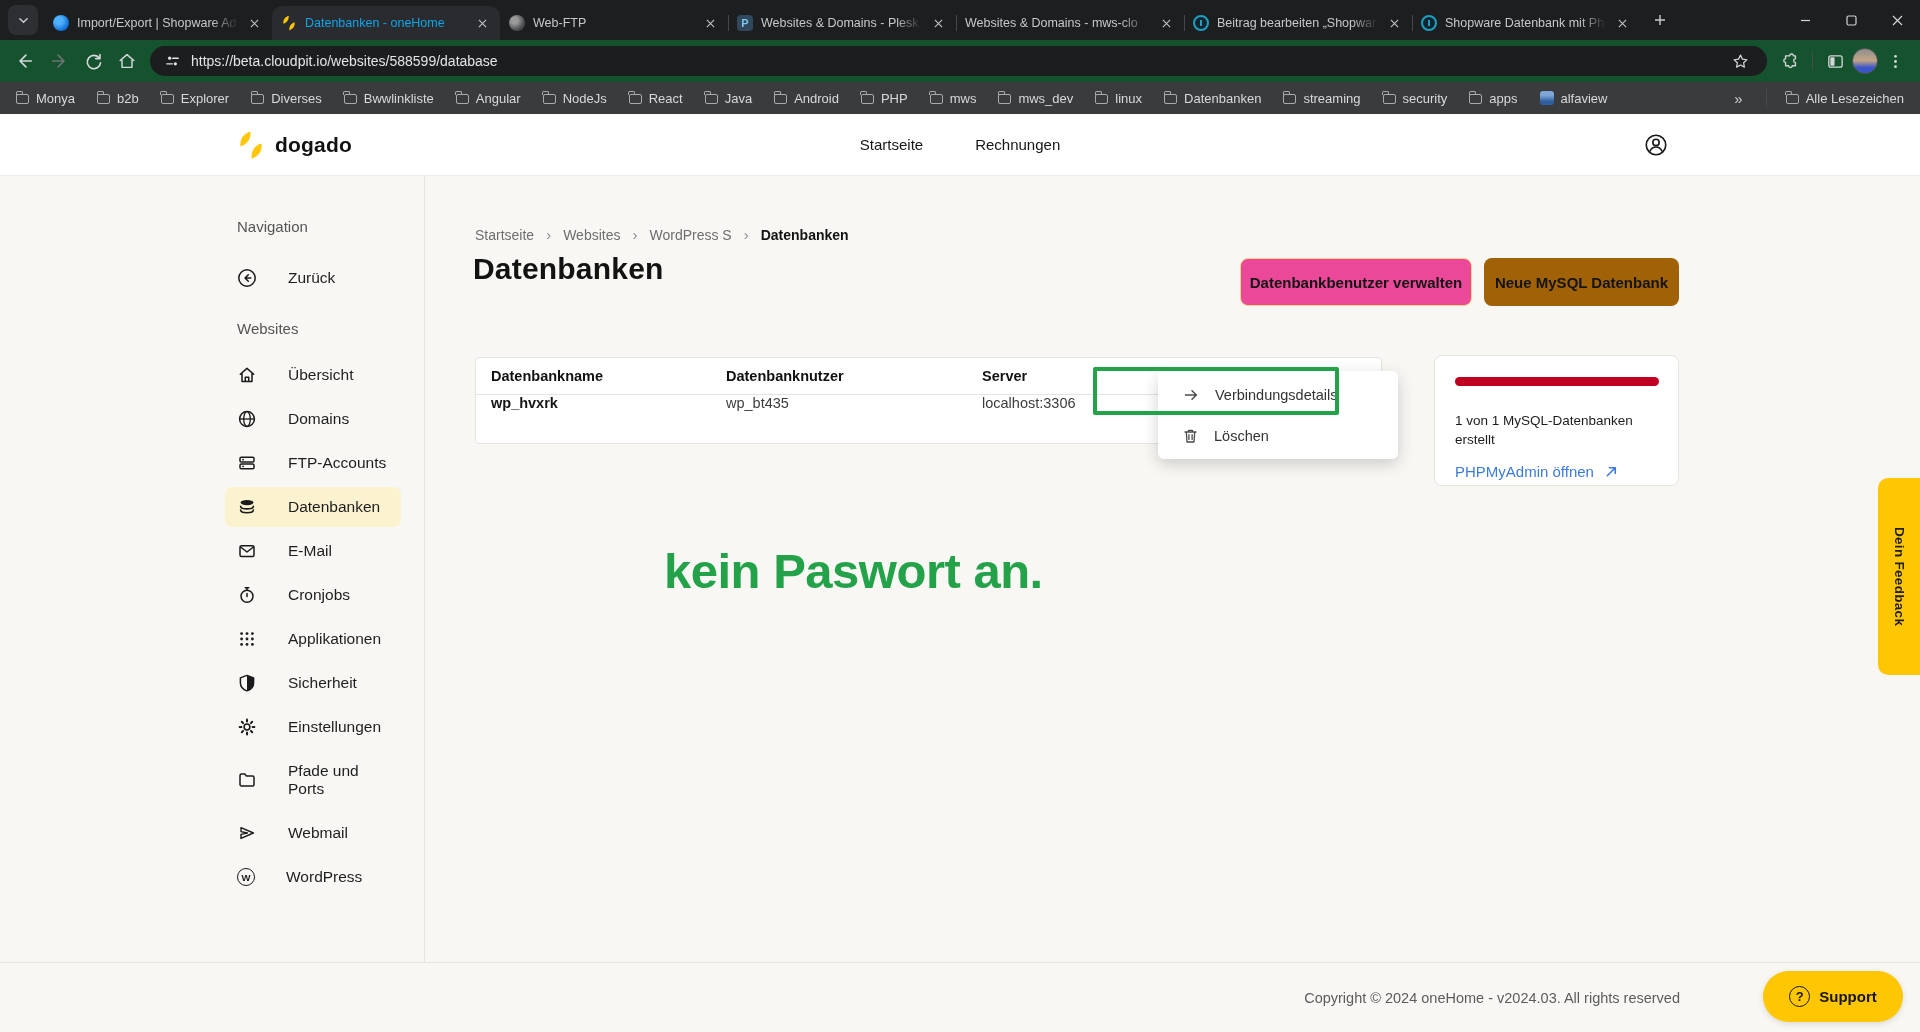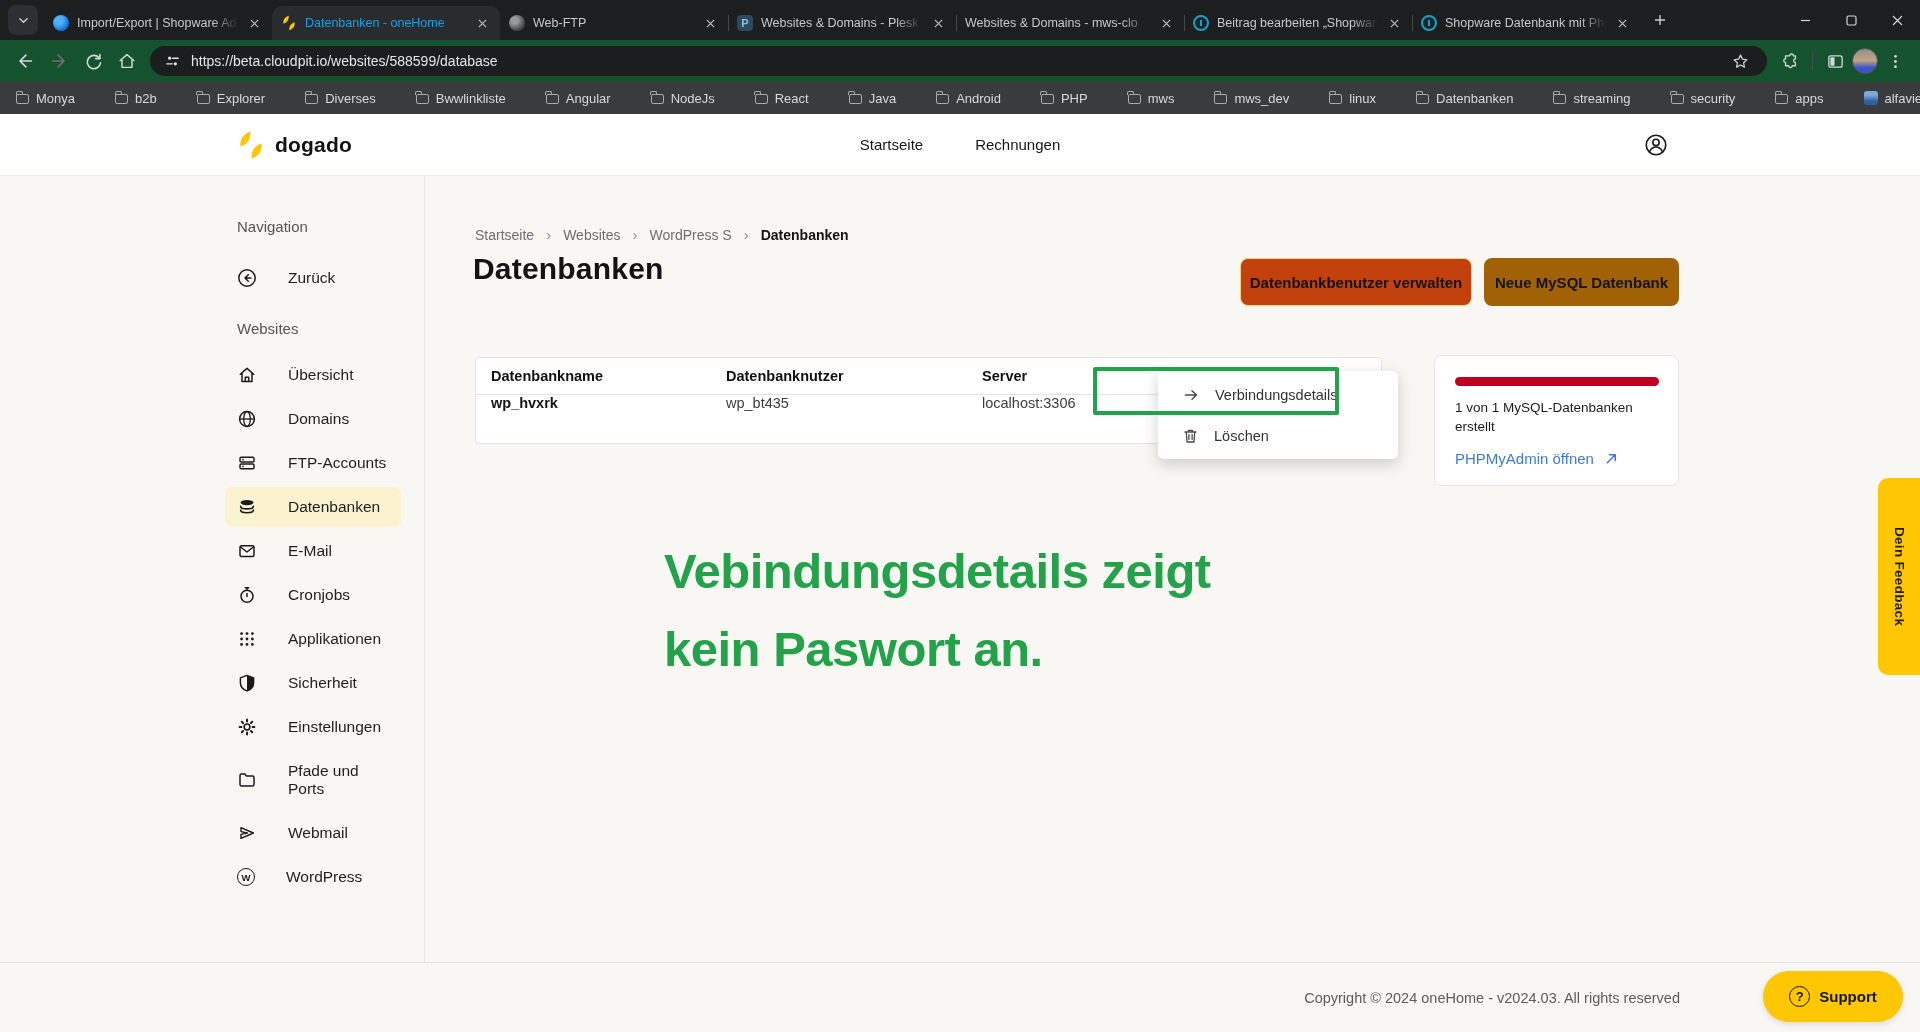--- a/index.html
+++ b/index.html
@@ -25,21 +25,21 @@
 .win-btn{width:46px;height:40px;display:grid;place-items:center;color:#D2D4D6}
 
 .toolbar{position:absolute;top:40px;left:0;width:1920px;height:42px;background:#14532d;display:flex;align-items:center;padding:0 8px}
 .tb-icon{width:34px;height:34px;border-radius:50%;display:grid;place-items:center;color:#D5D7DA;flex:none}
 .tb-icon.disabled{color:#6F7175}
 .omnibox{flex:1;height:30px;margin:0 6px;background:#1C1D1F;border-radius:15px;display:flex;align-items:center;gap:10px;padding:0 14px;color:#E3E5E8;font-size:14px}
 .omni-url{flex:1;white-space:nowrap;overflow:hidden}
 .tb-divider{width:1px;height:18px;background:#4A4B4E;margin:0 5px;flex:none}
 .avatar{width:26px;height:26px;border-radius:50%;flex:none;background:linear-gradient(180deg,#8E8E8E 0%,#C2A585 48%,#3A55C8 78%);border:1px solid #555}
 
-.bmbar{position:absolute;top:82px;left:0;width:1920px;height:32px;background:#3A3B3D;display:flex;align-items:center;gap:40px;padding:0 16px;color:#D8D9DA;font-size:13px}
+.bmbar{position:absolute;top:82px;left:0;width:1920px;height:32px;background:#3A3B3D;display:flex;align-items:center;gap:22px;padding:0 16px;color:#D8D9DA;font-size:13px}
 .bm{display:flex;align-items:center;gap:7px;flex:none}
 .fold{width:13px;height:10px;border:1.5px solid #A9ABAD;border-radius:2px;position:relative;flex:none;margin-top:2px}
 .fold::before{content:"";position:absolute;top:-4.5px;left:-1.5px;width:5px;height:3px;border:1.5px solid #A9ABAD;border-bottom:none;border-radius:2px 2px 0 0}
 .bm-avatar{width:14px;height:14px;border-radius:3px;background:linear-gradient(180deg,#7FA8D9 30%,#2F5E9E 75%);flex:none}
 .bm-right{margin-left:auto;display:flex;align-items:center;gap:14px}
 .bm-more{font-size:15px;color:#CFCFD1;padding:0 4px}
 
 
 .appheader{position:absolute;top:114px;left:0;width:1920px;height:62px;background:#FFFFFF;border-bottom:1px solid #ECEAE5}
 .brand{position:absolute;left:236px;top:50%;transform:translateY(-50%);display:flex;align-items:center;gap:9px}
@@ -62,40 +62,40 @@
 .side-item.two-line{height:58px}
 .side-item.two-line .lbl{width:86px;line-height:18px}
 .wp-circle{width:18px;height:18px;border:1.6px solid #1A1A1A;border-radius:50%;display:grid;place-items:center;font-size:9.5px;font-weight:700;color:#1A1A1A}
 
 
 .breadcrumb{position:absolute;left:475px;top:50px;display:flex;align-items:center;gap:12px;font-size:14px;color:#6E6E6E}
 .breadcrumb .sep{color:#8A8A8A;font-size:15px}
 .breadcrumb .current{color:#121212;font-weight:600}
 .page-title{position:absolute;left:473px;top:76px;font-size:30px;font-weight:700;color:#131313;letter-spacing:.2px}
 .btn{position:absolute;top:82px;height:48px;border-radius:8px;display:flex;align-items:center;justify-content:center;font-size:15px;font-weight:600;color:#141414;cursor:pointer}
-.btn-outline{left:1240px;width:232px;background:#c2410c;border:1px solid #EFD87E}
+.btn-outline{left:1240px;width:232px;background:#ec4899;border:1px solid #EFD87E}
 .btn-primary{left:1484px;width:195px;background:#a16207}
 
 .table-card{position:absolute;left:475px;top:181px;width:907px;height:87px;background:#fff;border:1px solid #E6E4E0;border-radius:4px}
 .t-head{display:flex;height:37px;align-items:center;border-bottom:1px solid #E6E4E0;font-size:14.5px;font-weight:700;color:#111}
 .t-row{display:flex;height:48px;align-items:flex-start;font-size:14.5px;color:#3C3C3C;position:relative}
 .c1{width:250px;padding-left:15px}
 .c2{width:256px}
 .c3{flex:1;white-space:nowrap;overflow:hidden}
 .t-row .c1{font-weight:600;color:#161616}
 .row-menu-btn{position:absolute;right:16px;top:14px;width:26px;height:20px;display:grid;place-items:center;color:#333;cursor:pointer}
 
 .ctx-menu{position:absolute;left:1158px;top:195px;width:240px;height:88px;background:#fff;border-radius:6px;box-shadow:0 5px 16px rgba(0,0,0,.18);padding-top:3px;z-index:5}
 .ctx-item{height:41px;display:flex;align-items:center;gap:16px;padding-left:25px;font-size:14.5px;color:#333;cursor:pointer}
 .ctx-item svg{flex:none;color:#4A4A4A}
 .green-box{position:absolute;left:1093px;top:191px;width:246px;height:48px;border:4px solid #22A34B;border-radius:2px;z-index:6;pointer-events:none}
 
 .info-card{position:absolute;left:1434px;top:179px;width:245px;height:131px;background:#fff;border:1px solid #E6E4E0;border-radius:8px;padding:21px 20px}
 .usage-bar{width:204px;height:9px;border-radius:5px;background:#C00021}
-.usage-text{margin-top:12px;font-size:13.5px;color:#1C1C1C;line-height:19px}
+.usage-text{margin-top:25px;font-size:13.5px;color:#1C1C1C;line-height:19px}
 .pma-link{margin-top:14px;display:flex;align-items:center;gap:10px;font-size:15px;color:#3C7BDB;cursor:pointer}
 
 .annotation{position:absolute;left:664px;top:356px;font-size:49px;font-weight:700;color:#23A24A;line-height:78px;letter-spacing:-.5px}
 
 
 .copyright{position:absolute;right:240px;top:814px;font-size:14.5px;color:#5C5C5C}
 .support-btn{position:absolute;left:1763px;top:795px;width:140px;height:51px;border-radius:26px;background:#FFC603;display:flex;align-items:center;justify-content:center;gap:9px;cursor:pointer;box-shadow:0 2px 6px rgba(0,0,0,.12)}
 .support-q{width:21px;height:21px;border:1.7px solid #161616;border-radius:50%;display:grid;place-items:center;font-size:13px;font-weight:700;color:#161616}
 .support-label{font-size:15px;font-weight:700;color:#161616}
 
@@ -571,21 +571,20 @@
       </div>
       <div class="pma-link">
         <span>PHPMyAdmin öffnen</span>
         <svg width="15" height="15" viewBox="0 0 16 16">
             <path d="M3.5 12.5 L12 4 M5.8 4 H12 V10.2" stroke="currentColor" stroke-width="1.7" fill="none" stroke-linecap="round" stroke-linejoin="round"></path>
           </svg>
       </div>
     </div>
 
     <div class="annotation">
-      <div>Vebindungsdetails zeigt</div>
       <div>kein Paswort an.</div>
     </div>
 
     <div class="copyright">Copyright © 2024 oneHome - v2024.03. All rights reserved</div>
     <div class="support-btn">
       <span class="support-q">?</span>
       <span class="support-label">Support</span>
     </div>
   </div>
 

